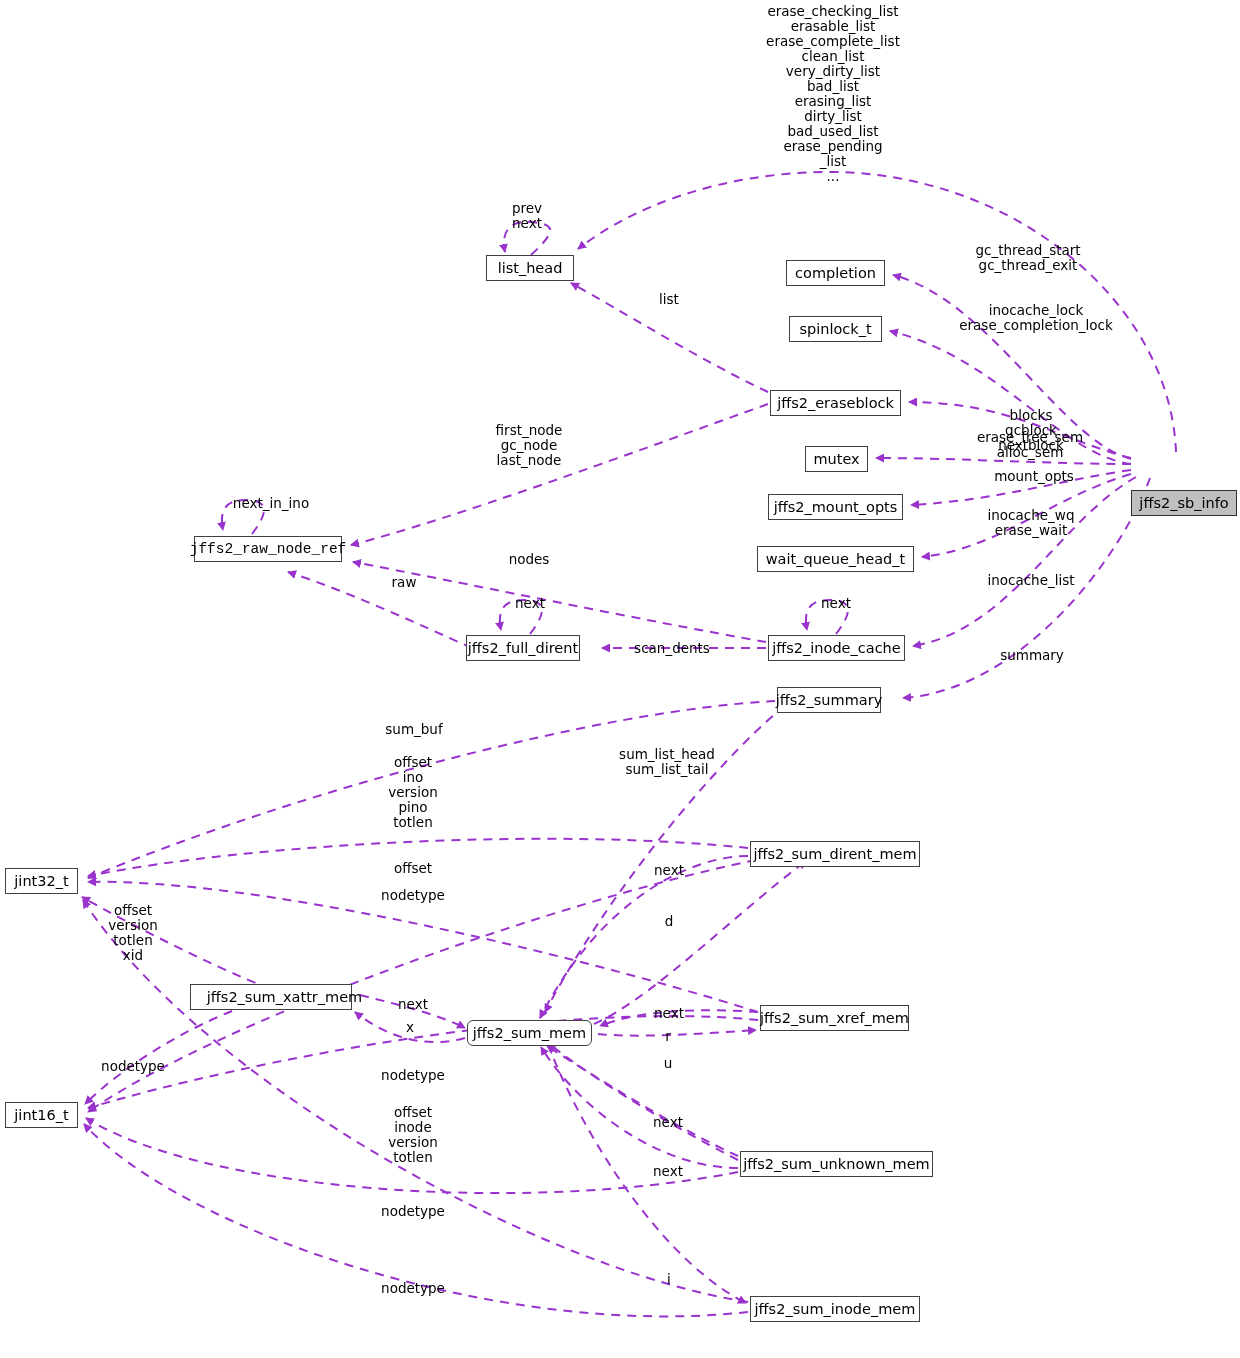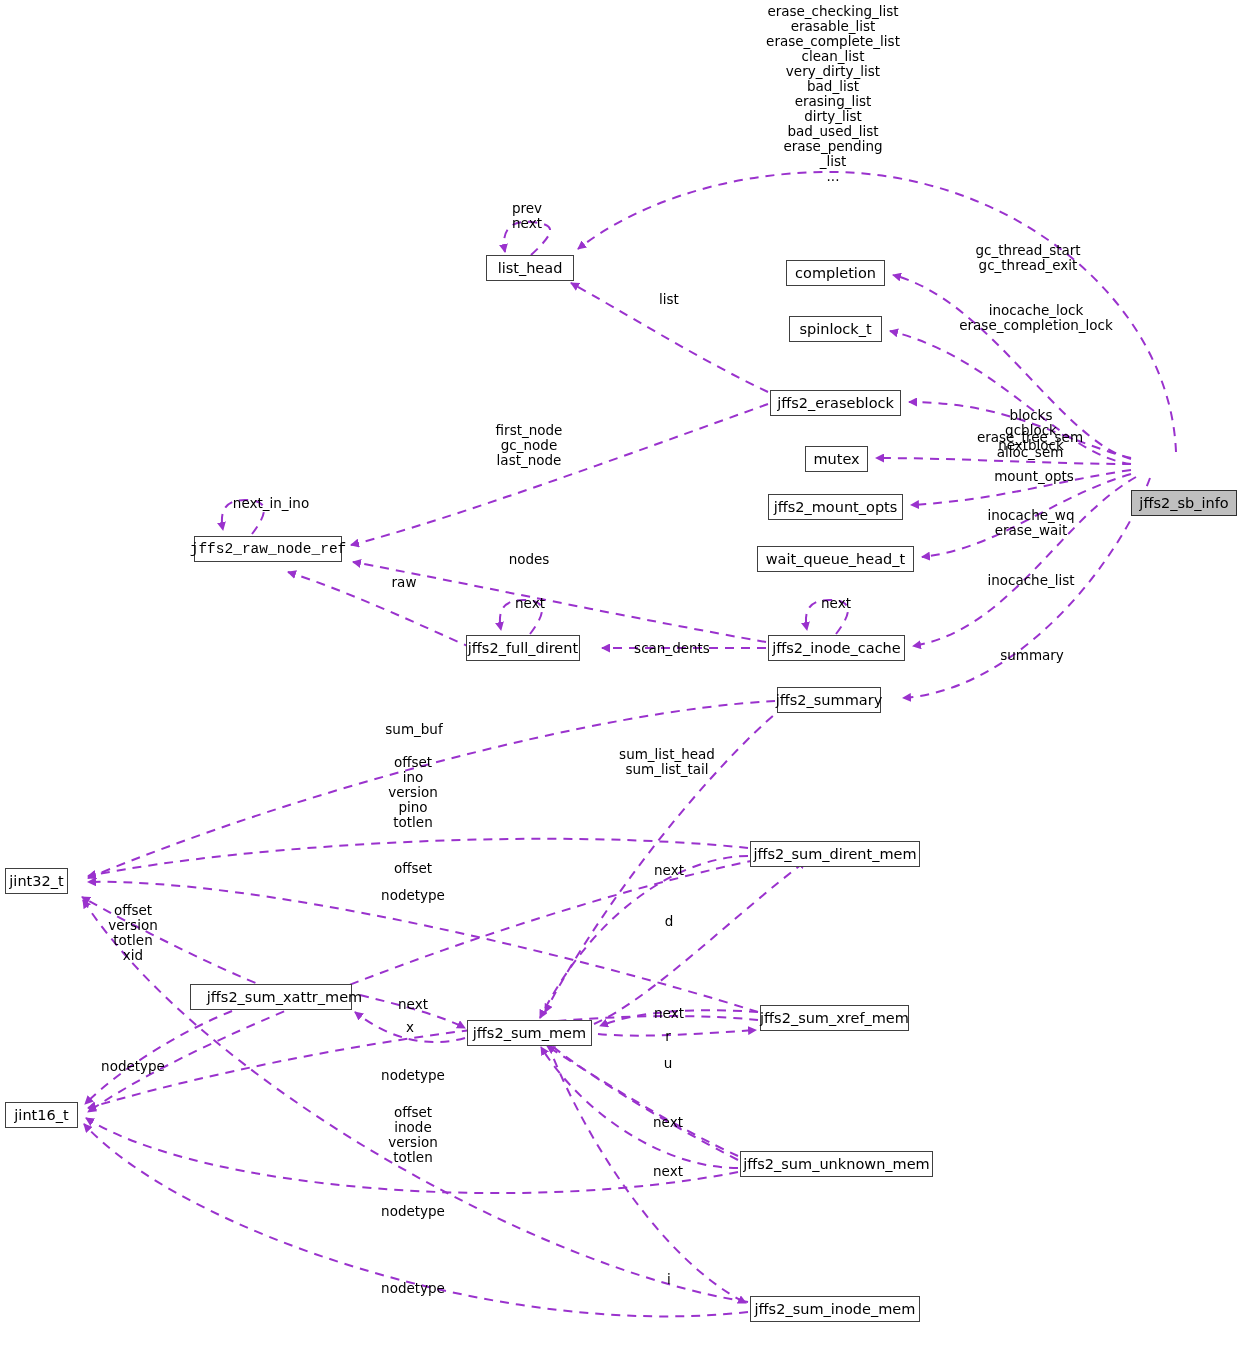--- a/index.html
+++ b/index.html
@@ -176,33 +176,33 @@
       </div>
       <div class="node" style="left: 768px; top: 635px; width: 137px;">
         <span>jffs2_inode_cache</span>
       </div>
       <div class="node" style="left: 777px; top: 687px; width: 104px;">
         <span>jffs2_summary</span>
       </div>
       <div class="node focus" style="left: 1131px; top: 460px; width: 106px; margin-top: 30px;">
         <span>jffs2_sb_info</span>
       </div>
-      <div class="node" style="left: 5px; top: 868px; width: 63px;">
+      <div class="node" style="left: 5px; top: 868px; width: 73px;">
         <span>jint32_t</span>
       </div>
       <div class="node" style="left: 5px; top: 1102px; width: 73px;">
         <span>jint16_t</span>
       </div>
       <div class="node" style="left: 750px; top: 841px; width: 170px;">
         <span>jffs2_sum_dirent_mem</span>
       </div>
       <div class="node" style="left: 190px; top: 984px; width: 162px; padding-left: 34px;">
         <span>jffs2_sum_xattr_mem</span>
       </div>
-      <div class="node" style="left: 467px; top: 1020px; width: 125px;">
+      <div class="node" style="left: 467px; top: 1020px; width: 125px; border-radius: 6px;">
         <span>jffs2_sum_mem</span>
       </div>
       <div class="node" style="left: 760px; top: 1005px; width: 149px;">
         <span>jffs2_sum_xref_mem</span>
       </div>
       <div class="node" style="left: 740px; top: 1151px; width: 193px;">
         <span>jffs2_sum_unknown_mem</span>
       </div>
       <div class="node" style="left: 750px; top: 1296px; width: 170px;">
         <span>jffs2_sum_inode_mem</span>

